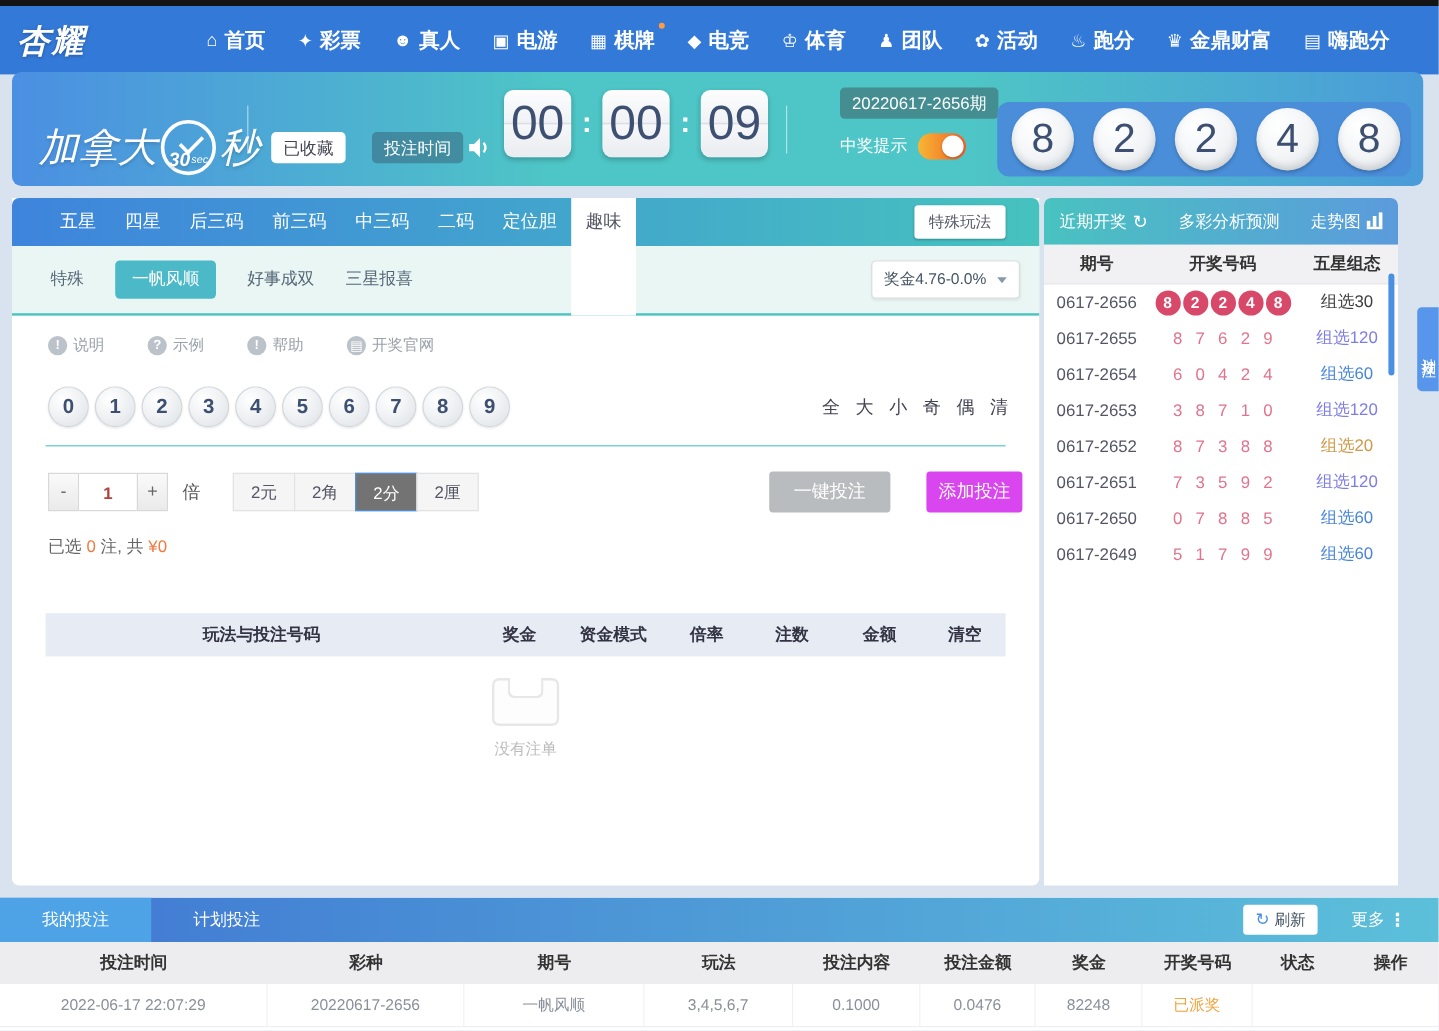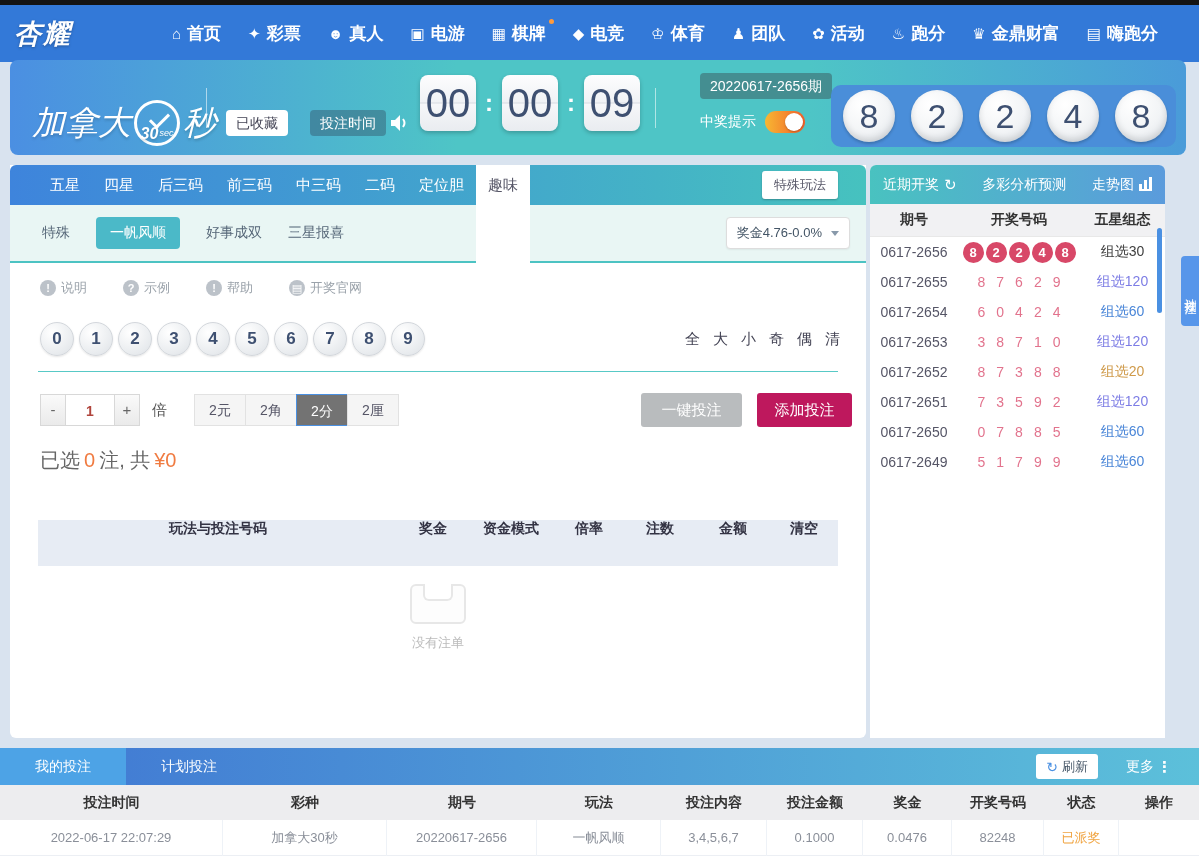--- a/index.html
+++ b/index.html
@@ -69,26 +69,26 @@
   .divider{height:1px;background:#58c9c6;margin:14px 28px 0 28px}
   .controls-row{position:relative;margin:21px 0 0 30px;height:34px;display:flex;align-items:center}
   .step-btn{width:26px;height:32px;border:1px solid #d8d8d8;background:linear-gradient(#fafafa,#eaeaea);color:#666;font-size:15px;text-align:center;line-height:30px;cursor:pointer}
   .step-input{width:48px;height:32px;border-top:1px solid #d8d8d8;border-bottom:1px solid #d8d8d8;text-align:center;line-height:32px;color:#b0443c;font-size:14px;font-weight:bold;background:#fff}
   .times{margin-left:12px;color:#555;font-size:15px}
   .modes{display:flex;margin-left:28px}
   .mode{width:52px;height:32px;line-height:30px;text-align:center;background:#f5f5f5;border:1px solid #e2e2e2;margin-left:-1px;color:#556;font-size:14px;cursor:pointer}
   .mode.active{background:#737373;border-color:#4a90e2;color:#fff;line-height:32px}
   .bet-btn{position:absolute;top:0;height:34px;line-height:34px;text-align:center;border-radius:3px;color:#fff;font-size:15px;cursor:pointer}
   .one-key{right:124px;width:101px;background:#b9bcbe}
-  .add-bet{right:14px;width:95px;background:#be185d}
-  .selected-line{margin:20px 0 0 30px;font-size:20px;color:#666}
+  .add-bet{right:14px;width:80px;background:#d946ef}
+  .selected-line{margin:20px 0 0 30px;font-size:14px;color:#666}
   .selected-line span{margin-right:4px}
   .orange{color:#f07b41}
   .slip{margin:46px 28px 0 28px}
-  .slip-head{display:flex;height:46px;background:#e7ecf4;font-size:14px;color:#334;font-weight:bold}
+  .slip-head{display:flex;height:36px;background:#e7ecf4;align-items:center;font-size:14px;color:#334;font-weight:bold}
   .slip-head span{display:block;text-align:center}
   .slip-head span:nth-child(1){width:360px}
   .slip-head span:nth-child(2){width:70px}
   .slip-head span:nth-child(3){width:86px}
   .slip-head span:nth-child(4){width:70px}
   .slip-head span:nth-child(5){width:72px}
   .slip-head span:nth-child(6){width:74px}
   .slip-head span:nth-child(7){width:68px}
   .empty{margin-top:18px;text-align:center}
   .tray{width:56px;height:40px;margin:0 auto;border:2px solid #e7e7e7;border-radius:6px;position:relative;background:#fdfdfd}
@@ -495,21 +495,20 @@
         <span>投注内容</span>
         <span>投注金额</span>
         <span>奖金</span>
         <span>开奖号码</span>
         <span>状态</span>
         <span>操作</span>
       </div>
     <div id="bottom-rows">
         <div class="brow">
           <span>2022-06-17 22:07:29</span>
-          <span>加拿大30秒</span>
           <span>20220617-2656</span>
           <span>一帆风顺</span>
           <span>3,4,5,6,7</span>
           <span>0.1000</span>
           <span>0.0476</span>
           <span>82248</span>
           <span style="color: rgb(240, 163, 63);">已派奖</span>
           <span></span>
         </div>
       </div>

